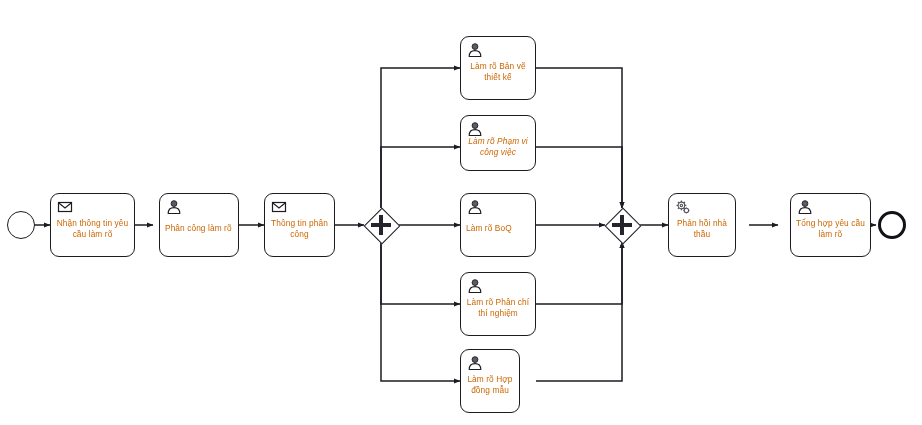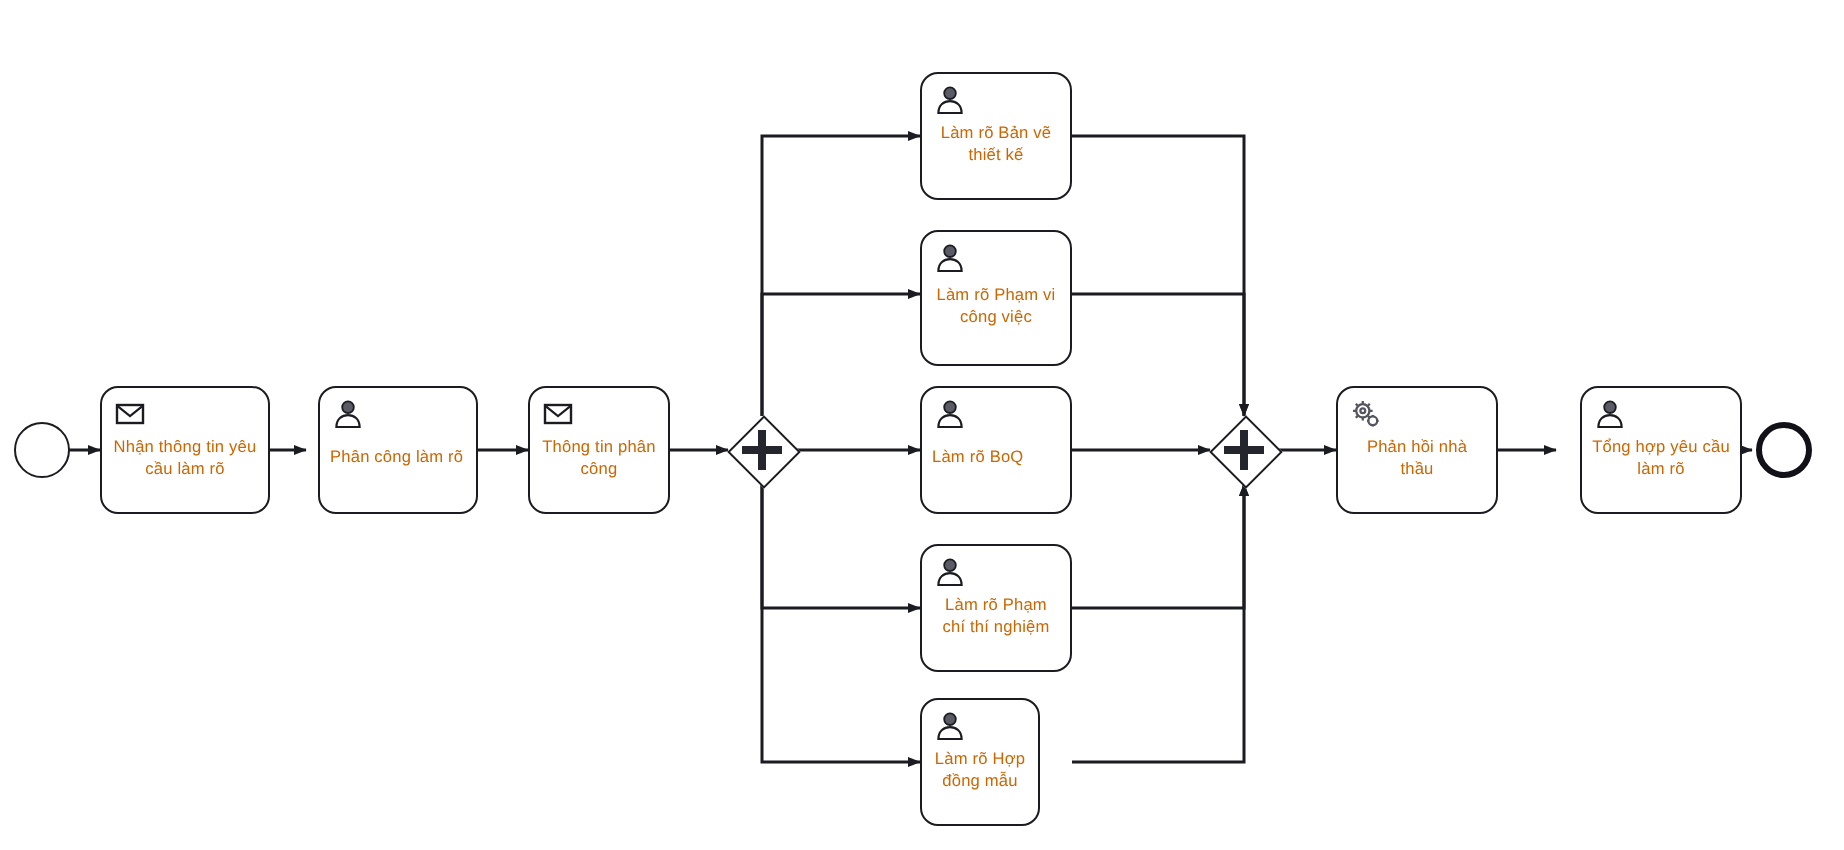--- a/index.html
+++ b/index.html
@@ -182,21 +182,21 @@
   <div class="node task" style="left:460px; top:36px; width:76px; height:64px;">
     <span class="task-icon">
       <svg viewBox="0 0 16 16" width="16" height="16">
         <circle cx="8" cy="4.6" r="2.9" fill="#5b5b66" stroke="#1b1b22" stroke-width="0.9"></circle>
         <path d="M2.2,14.5 C2.2,10.4 5,8.6 8,8.6 C11,8.6 13.8,10.4 13.8,14.5 z" fill="#ffffff" stroke="#1b1b22" stroke-width="1.1"></path>
       </svg>
     </span>
     <span class="task-label">Làm rõ Bản vẽ thiết kế</span>
   </div>
 
-  <div class="node task" style="left:460px; top:115px; width:76px; height:68px;">
+  <div class="node task" style="left:460px; top:115px; width:76px; height:56px;font-style:italic;">
     <span class="task-icon">
       <svg viewBox="0 0 16 16" width="16" height="16">
         <circle cx="8" cy="4.6" r="2.9" fill="#5b5b66" stroke="#1b1b22" stroke-width="0.9"></circle>
         <path d="M2.2,14.5 C2.2,10.4 5,8.6 8,8.6 C11,8.6 13.8,10.4 13.8,14.5 z" fill="#ffffff" stroke="#1b1b22" stroke-width="1.1"></path>
       </svg>
     </span>
     <span class="task-label">Làm rõ Phạm vi công việc</span>
   </div>
 
   <div class="node task" style="left:460px; top:193px; width:76px; height:64px;">
@@ -209,40 +209,40 @@
     <span class="task-label">Làm rõ BoQ</span>
   </div>
 
   <div class="node task" style="left:460px; top:272px; width:76px; height:64px;">
     <span class="task-icon">
       <svg viewBox="0 0 16 16" width="16" height="16">
         <circle cx="8" cy="4.6" r="2.9" fill="#5b5b66" stroke="#1b1b22" stroke-width="0.9"></circle>
         <path d="M2.2,14.5 C2.2,10.4 5,8.6 8,8.6 C11,8.6 13.8,10.4 13.8,14.5 z" fill="#ffffff" stroke="#1b1b22" stroke-width="1.1"></path>
       </svg>
     </span>
-    <span class="task-label">Làm rõ Phạm chí thí nghiệm</span>
+    <span class="task-label">Làm rõ Phân chí thí nghiệm</span>
   </div>
 
   <div class="node task" style="left:460px; top:349px; width:60px; height:64px;">
     <span class="task-icon">
       <svg viewBox="0 0 16 16" width="16" height="16">
         <circle cx="8" cy="4.6" r="2.9" fill="#5b5b66" stroke="#1b1b22" stroke-width="0.9"></circle>
         <path d="M2.2,14.5 C2.2,10.4 5,8.6 8,8.6 C11,8.6 13.8,10.4 13.8,14.5 z" fill="#ffffff" stroke="#1b1b22" stroke-width="1.1"></path>
       </svg>
     </span>
     <span class="task-label">Làm rõ Hợp đồng mẫu</span>
   </div>
 
   <div class="node gateway" style="left:605px; top:208px;">
     <span class="diamond"></span>
     <span class="plus-h"></span>
     <span class="plus-v"></span>
   </div>
 
-  <div class="node task" style="left:668px; top:193px; width:81px; height:64px;">
+  <div class="node task" style="left:668px; top:193px; width:68px; height:64px;">
     <span class="task-icon">
       <svg viewBox="0 0 16 16" width="16" height="16">
         <g fill="none" stroke="#55555f" stroke-width="1.15">
           <circle cx="6.4" cy="6.4" r="3.3"></circle>
           <circle cx="6.4" cy="6.4" r="1.2"></circle>
           <path d="M6.4,1.5 L6.4,3.1 M6.4,9.7 L6.4,11.3 M1.5,6.4 L3.1,6.4 M9.7,6.4 L11.3,6.4
                    M2.9,2.9 L4.0,4.0 M8.8,8.8 L9.9,9.9 M9.9,2.9 L8.8,4.0 M4.0,8.8 L2.9,9.9"></path>
           <circle cx="11.4" cy="11.4" r="2.2"></circle>
           <path d="M11.4,8.5 L11.4,9.2 M11.4,13.6 L11.4,14.3 M8.5,11.4 L9.2,11.4 M13.6,11.4 L14.3,11.4"></path>
         </g>

